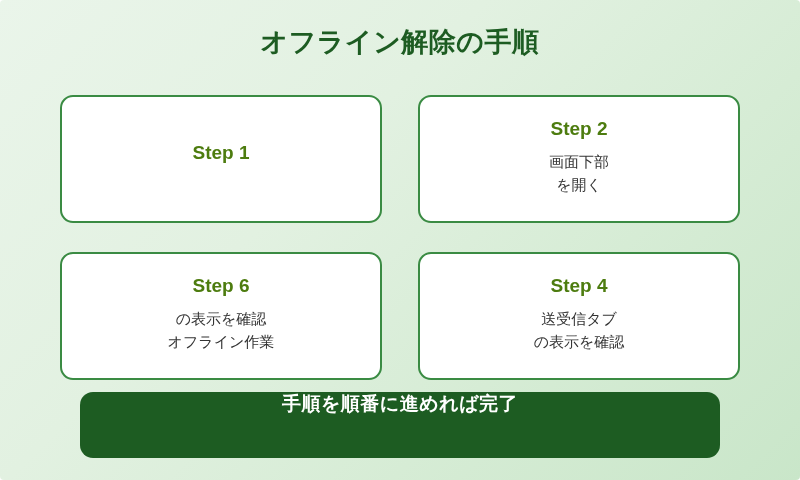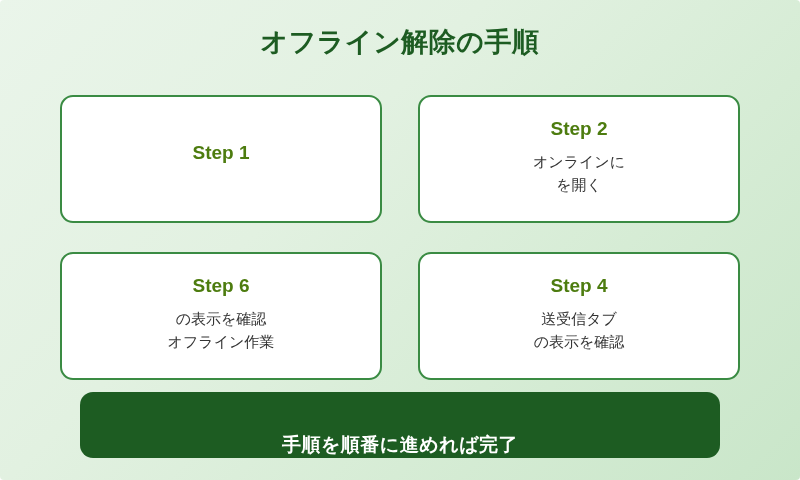--- a/index.html
+++ b/index.html
@@ -89,21 +89,21 @@
   .footer-banner {
     position: absolute;
     left: 80px;
     top: 392px;
     width: 640px;
     height: 66px;
     box-sizing: border-box;
     background: #1d5c22;
     border-radius: 13px;
     display: flex;
-    align-items: flex-end;
+    align-items: flex-start;
     justify-content: center;
   }
 
   .footer-banner-text {
     color: #ffffff;
     font-size: 19px;
     font-weight: bold;
     letter-spacing: 0.5px;
     line-height: 1.3;
     text-align: center;
@@ -118,21 +118,21 @@
 
   <div class="steps-grid">
 
     <div class="step-card">
       <div class="step-label">Step 1</div>
     </div>
 
     <div class="step-card">
       <div class="step-label">Step 2</div>
       <div class="step-body">
-        <span class="ln">オンラインに</span>
+        <span class="ln">画面下部</span>
         <span class="ln">を開く</span>
       </div>
     </div>
 
     <div class="step-card">
       <div class="step-label">Step 6</div>
       <div class="step-body">
         <span class="ln">の表示を確認</span>
         <span class="ln">オフライン作業</span>
       </div>

